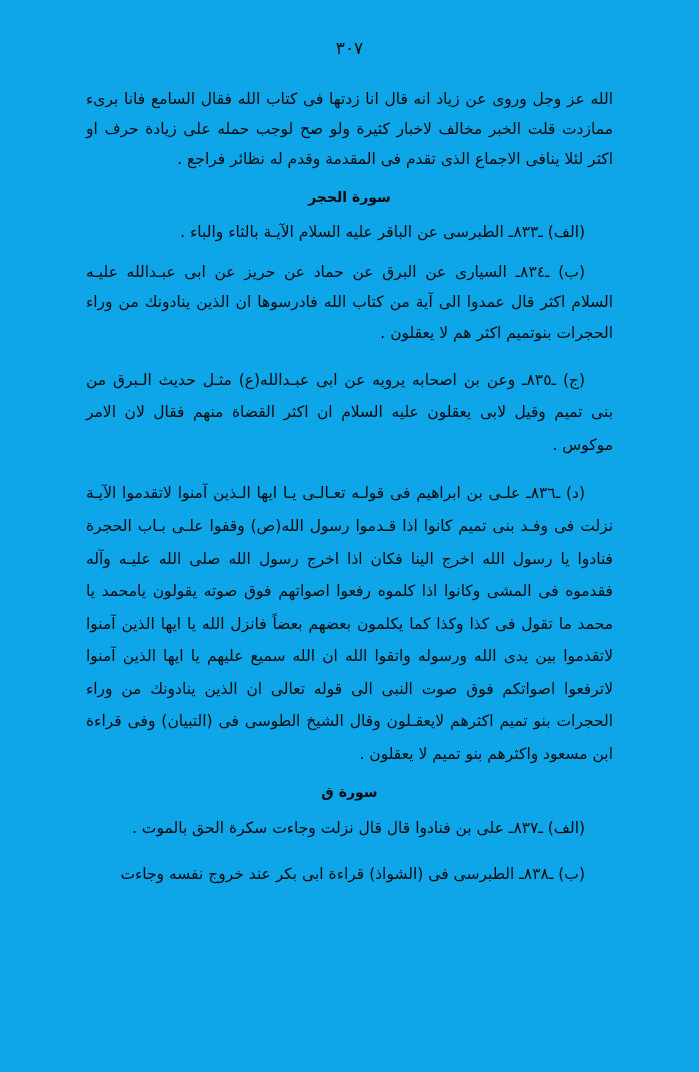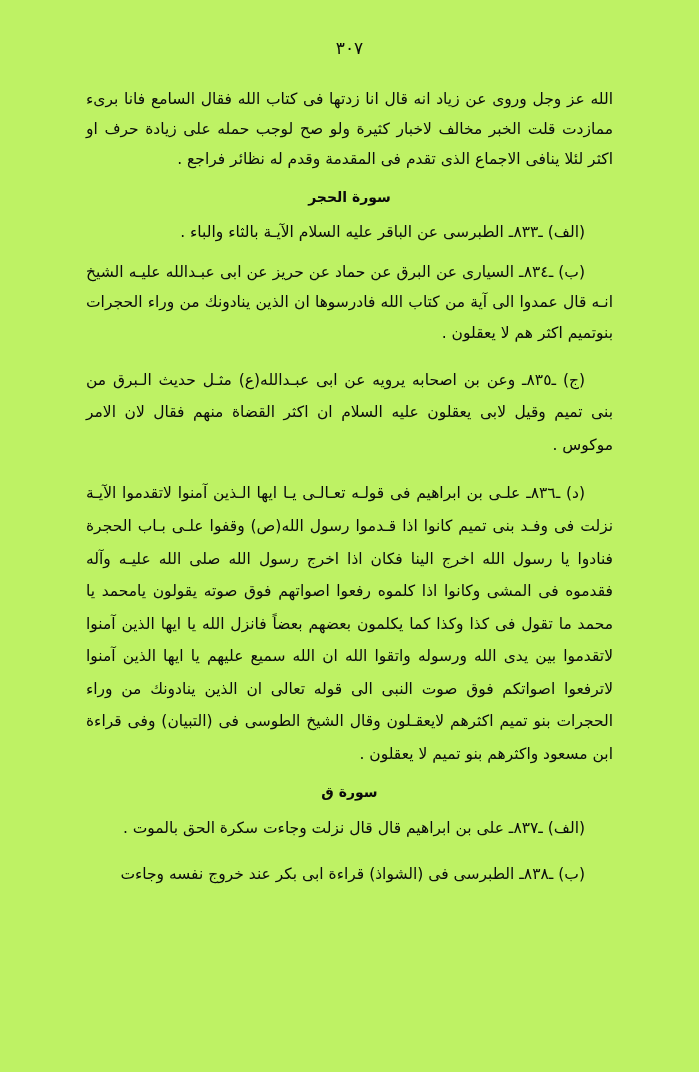--- a/index.html
+++ b/index.html
@@ -11,21 +11,21 @@
     width: 699px;
     height: 1072px;
     overflow: hidden;
     font-family: "DejaVu Sans", sans-serif;
     color: #0a0a0a;
   }
   .page {
     position: relative;
     width: 699px;
     height: 1072px;
-    background: #bef264;
+    background: #0ea5e9;
     box-sizing: border-box;
     padding: 38px 86px 0 86px;
   }
   .page-number {
     text-align: center;
     font-size: 17px;
     letter-spacing: 1px;
     margin: 0 0 26px 0;
     font-family: "DejaVu Sans", sans-serif;
   }
@@ -69,32 +69,32 @@
   <div class="body-text">
 
     <p class="para">الله عز وجل وروى عن زياد انه قال انا زدتها فى كتاب الله فقال السامع فانا برىء ممازدت قلت الخبر مخالف لاخبار كثيرة ولو صح لوجب حمله على زيادة حرف او اكثر لئلا ينافى الاجماع الذى تقدم فى المقدمة وقدم له نظائر فراجع .</p>
 
     <div class="section-heading">سورة الحجر</div>
 
     <p class="para indented">(الف)  ـ٨٣٣ـ الطبرسى عن الباقر عليه السلام الآيـة بالثاء والباء .</p>
 
     <div class="spacer-sm"></div>
 
-    <p class="para indented">(ب)  ـ٨٣٤ـ السيارى عن البرق عن حماد عن حريز عن ابى عبـدالله عليـه الشيخ انـه قال عمدوا الى آية من كتاب الله فادرسوها ان الذين ينادونك من وراء الحجرات بنوتميم اكثر هم لا يعقلون .</p>
+    <p class="para indented">(ب)  ـ٨٣٤ـ السيارى عن البرق عن حماد عن حريز عن ابى عبـدالله عليـه السلام اكثر قال عمدوا الى آية من كتاب الله فادرسوها ان الذين ينادونك من وراء الحجرات بنوتميم اكثر هم لا يعقلون .</p>
 
     <div class="spacer-md"></div>
 
     <p class="para indented loose">(ج)  ـ٨٣٥ـ وعن بن اصحابه يرويه عن ابى عبـدالله(ع) مثـل حديث الـبرق من بنى تميم وقيل لابى يعقلون عليه السلام ان اكثر القضاة منهم فقال لان الامر موكوس .</p>
 
     <div class="spacer-md"></div>
 
     <p class="para indented loose">(د)  ـ٨٣٦ـ علـى بن ابراهيم فى قولـه تعـالـى يـا ايها الـذين آمنوا لاتقدموا الآيـة نزلت فى وفـد بنى تميم كانوا اذا قـدموا رسول الله(ص) وقفوا علـى بـاب الحجرة فنادوا يا رسول الله اخرج الينا فكان اذا اخرج رسول الله صلى الله عليـه وآله فقدموه فى المشى وكانوا اذا كلموه رفعوا اصواتهم فوق صوته يقولون يامحمد يا محمد ما تقول فى كذا وكذا كما يكلمون بعضهم بعضاً فانزل الله يا ايها الذين آمنوا لاتقدموا بين يدى الله ورسوله واتقوا الله ان الله سميع عليهم يا ايها الذين آمنوا لاترفعوا اصواتكم فوق صوت النبى الى قوله تعالى ان الذين ينادونك من وراء الحجرات بنو تميم اكثرهم لايعقـلون وقال الشيخ الطوسى فى (التبيان) وفى قراءة ابن مسعود واكثرهم بنو تميم لا يعقلون .</p>
 
     <div class="section-heading">سورة ق</div>
 
-    <p class="para indented">(الف)  ـ٨٣٧ـ على بن ابراهيم قال قال نزلت وجاءت سكرة الحق بالموت .</p>
+    <p class="para indented">(الف)  ـ٨٣٧ـ على بن فنادوا قال قال نزلت وجاءت سكرة الحق بالموت .</p>
 
     <div class="spacer-sm"></div>
 
     <p class="para indented last-line">(ب)  ـ٨٣٨ـ الطبرسى فى (الشواذ) قراءة ابى بكر عند خروج نفسه وجاءت</p>
 
   </div>
 </div>
 
 </body></html>

